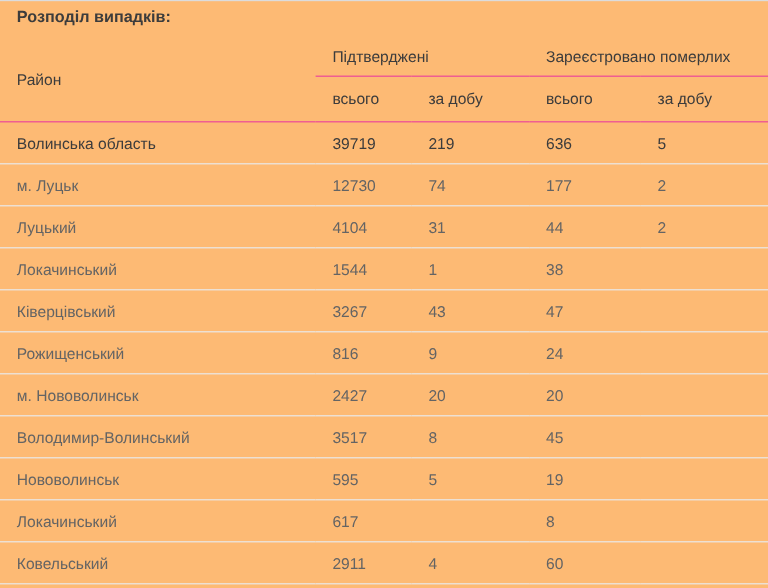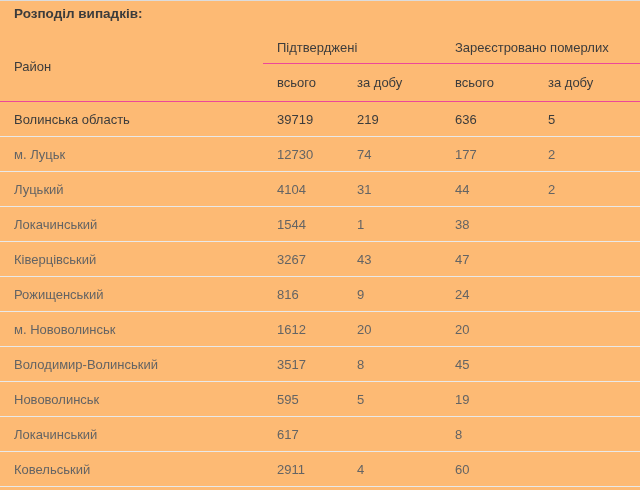--- a/index.html
+++ b/index.html
@@ -124,21 +124,21 @@
   </tr>
         <tr>
     <td>Рожищенський</td>
     <td>816</td>
     <td>9</td>
     <td>24</td>
     <td></td>
   </tr>
         <tr>
     <td>м. Нововолинськ</td>
-    <td>1612</td>
+    <td>2427</td>
     <td>20</td>
     <td>20</td>
     <td></td>
   </tr>
         <tr>
     <td>Володимир-Волинський</td>
     <td>3517</td>
     <td>8</td>
     <td>45</td>
     <td></td>

